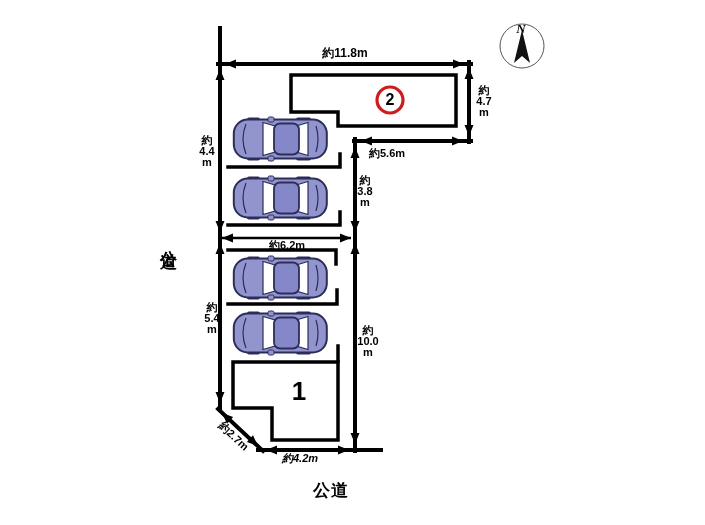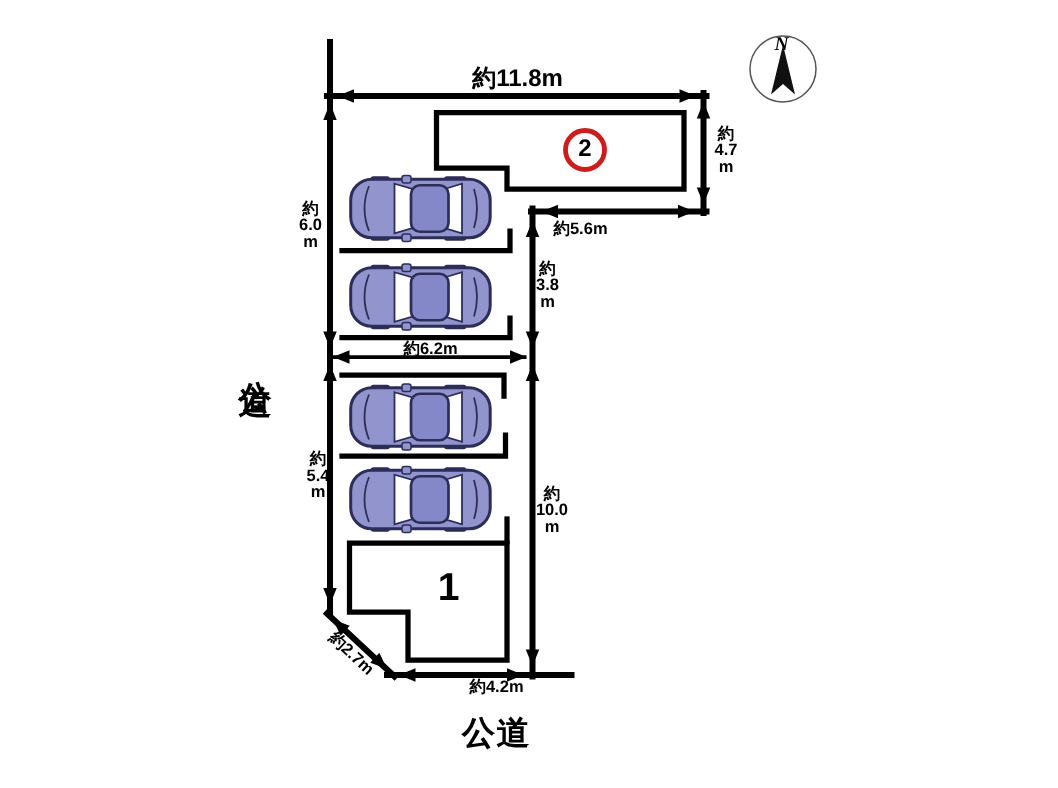--- a/index.html
+++ b/index.html
@@ -1,24 +1,24 @@
 <!DOCTYPE html>
 <html><head>
 <meta charset="utf-8">
 <style>
   html,body{margin:0;padding:0;background:#fff;}
   #stage{position:relative;width:705px;height:525px;background:#ffffff;overflow:hidden;
          font-family:"Liberation Sans", sans-serif;}
   #plan{position:absolute;left:0;top:0;}
   .lbl{position:absolute;transform:translate(-50%,-50%);font-weight:bold;color:#000;
        white-space:nowrap;font-size:11px;line-height:12px;text-align:center;}
-  .lbl.big{font-size:16px;}
+  .lbl.big{font-size:12px;}
   .stack{display:flex;flex-direction:column;align-items:center;font-size:11px;line-height:11px;}
   .rot{transform:translate(-50%,-50%) rotate(43deg);}
-  .road{font-size:22px;letter-spacing:1px;font-family:Liberation Mono, monospace;}
+  .road{font-size:17px;letter-spacing:1px;}
   .road.vert{writing-mode:vertical-rl;text-orientation:upright;letter-spacing:3px;}
   .lot-num-1{font-size:26px;}
   .lot-num-2{font-size:16px;}
   .north{font-family:"Liberation Serif", serif;font-style:italic;font-size:13px;}
 </style>
 </head>
 <body>
 
 <div id="stage">
 
@@ -87,32 +87,32 @@
     <g>
       <circle cx="522" cy="46" r="22" fill="none" stroke="#555" stroke-width="1"></circle>
       <polygon points="522,30 530,63 522,56 514,63" fill="#111"></polygon>
     </g>
 
     <circle cx="390" cy="100" r="13" fill="#ffffff" stroke="#cc1c1c" stroke-width="3.2"></circle>
   </svg>
 
   <div class="lbl big" style="left:345px;top:53px;">約11.8m</div>
   <div class="lbl" style="left:387px;top:153px;text-align:right;">約5.6m</div>
-  <div class="lbl" style="left:287px;top:233px;">約6.2m</div>
-  <div class="lbl" style="left:331px;top:458px;">約4.2m</div>
+  <div class="lbl" style="left:287px;top:245px;">約6.2m</div>
+  <div class="lbl" style="left:300px;top:458px;font-style:italic;">約4.2m</div>
   <div class="lbl rot" style="left:234px;top:436px;">約2.7m</div>
 
   <div class="lbl stack" style="left:484px;top:101px;">
     <span>約</span>
     <span>4.7</span>
     <span>m</span>
   </div>
   <div class="lbl stack" style="left:207px;top:151px;">
     <span>約</span>
-    <span>6.0</span>
+    <span>4.4</span>
     <span>m</span>
   </div>
   <div class="lbl stack" style="left:365px;top:191px;">
     <span>約</span>
     <span>3.8</span>
     <span>m</span>
   </div>
   <div class="lbl stack" style="left:212px;top:318px;">
     <span>約</span>
     <span>5.4</span>

